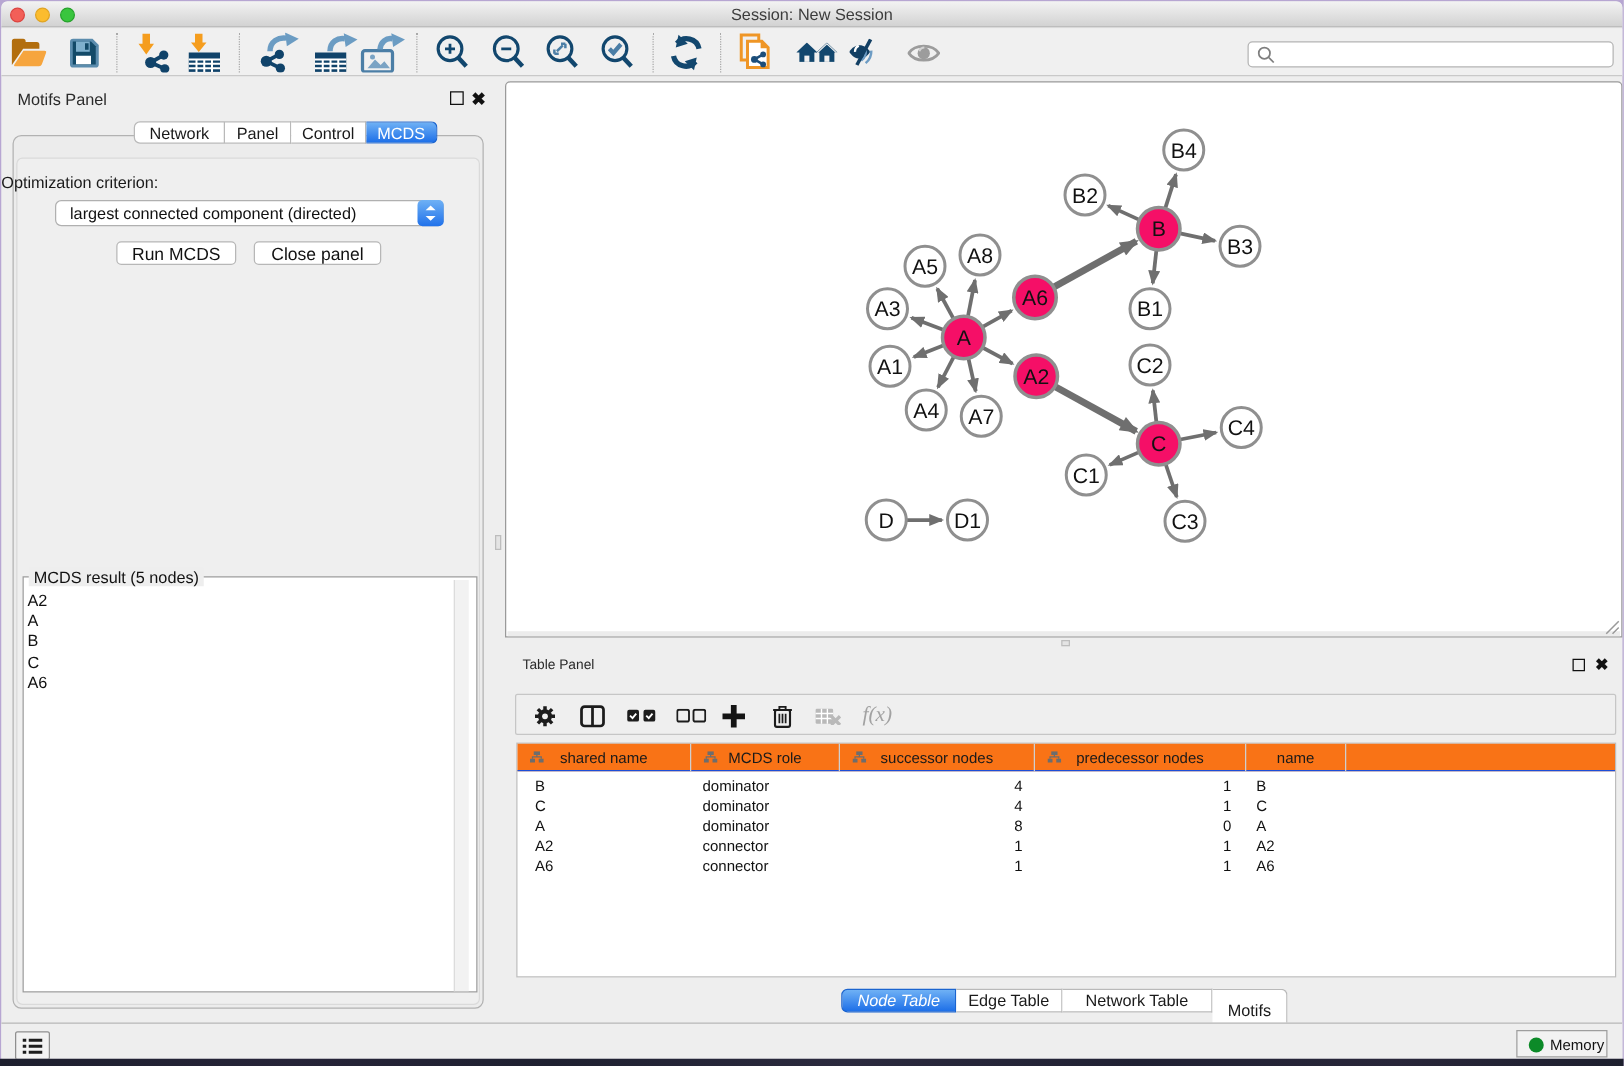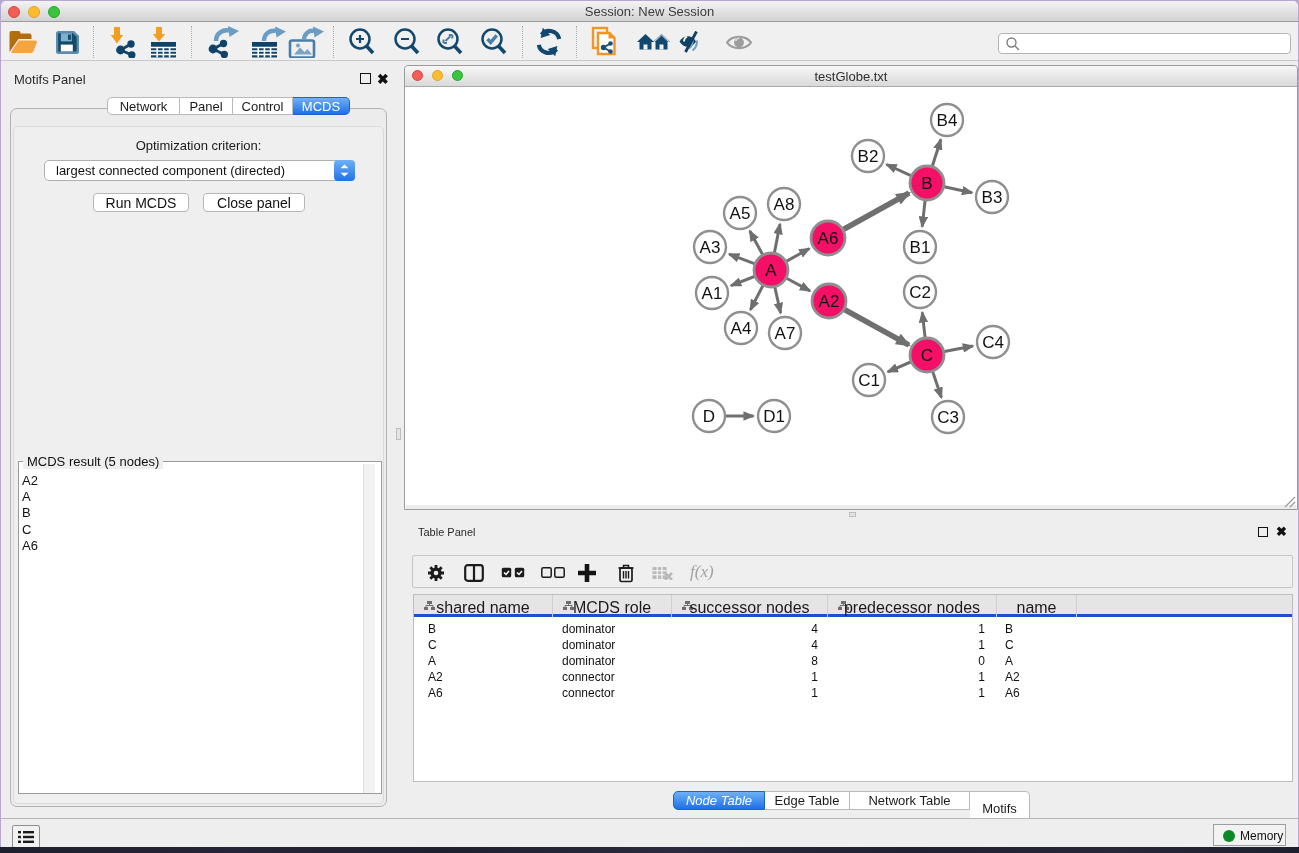--- a/index.html
+++ b/index.html
@@ -19,21 +19,21 @@
 
 
 #cp-title { position:absolute; left:13px; top:71px; font-size:13px; color:#2b2b2b; }
 #cp-panel { position:absolute; left:9px; top:107px; width:377px; height:699px; background:#ececec; border:1px solid #b2b2b2; border-radius:7px; }
 #cp-inner { position:absolute; left:2px; top:17px; width:371px; height:678px; background:#efefef; border:1px solid #dadada; border-radius:5px; }
 .tabs { position:absolute; display:flex; font-size:13px; }
 .tab { background:#ffffff; border:1px solid #b9b9b9; border-left:none; color:#1a1a1a; display:flex; align-items:center; justify-content:center; }
 .tab.first { border-left:1px solid #b9b9b9; border-radius:5px 0 0 5px; }
 .tab.last { border-radius:0 5px 5px 0; }
 .tab.sel { background:linear-gradient(#6FB1F5,#1D6FE8); border-color:#1b64cf; color:#fff; }
-#opt-label { position:absolute; left:0; top:137px; width:395px; text-align:center; font-size:13px; color:#1a1a1a; }
+#opt-label { position:absolute; left:0; top:137px; width:395px; font-size:13px; color:#1a1a1a; }
 #dropdown { position:absolute; left:43px; top:159px; width:311px; height:21px; background:#fff; border:1px solid #b0b0b0; border-radius:5px; font-size:13px; color:#111; line-height:19px; padding-left:11px; }
 #dd-btn { position:absolute; right:-1px; top:-1px; width:21px; height:21px; border-radius:4px; background:linear-gradient(#6FB1F5,#2071EA); }
 .btn { position:absolute; background:#ffffff; border:1px solid #b7b7b7; border-radius:4px; font-size:14px; color:#111; text-align:center; }
 #fieldset { position:absolute; left:17px; top:460px; width:364px; height:333px; background:#ffffff; border:1px solid #9b9b9b; }
 #fs-legend { position:absolute; left:22px; top:453px; font-size:13px; color:#111; background:#eeeeee; padding:0 4px; }
 #fs-list { position:absolute; left:21px; top:472px; font-size:13px; color:#111; line-height:16.2px; }
 #fs-scroll { position:absolute; right:6px; top:2px; width:12px; height:329px; background:#f2f2f2; border-left:1px solid #dcdcdc; }
 
 
 #statusbar { position:absolute; left:0; top:817px; width:100%; height:30px; background:#eeeeee; border-top:1px solid #b7b7b7; }
@@ -42,21 +42,21 @@
 
 
 #netwin { position:absolute; left:403px; top:64px; width:894px; height:445px; background:#ffffff; border:1px solid #9a9a9a; border-radius:4px 4px 0 0; }
 #net-titlebar { position:absolute; left:0; top:0; width:100%; height:21px; background:linear-gradient(#f7f7f7,#d9d9d9); border-bottom:1px solid #ababab; border-radius:4px 4px 0 0; }
 #net-title { position:absolute; width:100%; text-align:center; top:3px; font-size:13px; color:#2e2e2e; }
 
 
 #tp-title { position:absolute; left:417px; top:525px; font-size:11px; color:#2b2b2b; }
 #tp-toolbar { position:absolute; left:411px; top:554px; width:881px; height:33px; background:#efefef; border:1px solid #c6c6c6; border-radius:2px; }
 #tbl { position:absolute; left:412px; top:593px; width:880px; height:188px; background:#ffffff; border:1px solid #bdbdbd; }
-#tbl-head { position:absolute; left:0; top:0; width:878px; height:22px; background:#e5e5e5; border-bottom:3px solid #1d4ed8; font-size:16px; color:#1a1a1a; }
+#tbl-head { position:absolute; left:0; top:0; width:878px; height:22px; background:#f97316; border-bottom:1px solid #1d4ed8; font-size:12px; color:#1a1a1a; }
 .th { position:absolute; top:0; height:22px; border-right:1px solid #cfcfcf; }
 .th span { position:absolute; width:100%; text-align:center; top:4px; }
 .tcell { position:absolute; font-size:12px; color:#111; }
 .btabs { position:absolute; top:790px; display:flex; font-size:13px; }
 
 
 .bt { background:#fff; border:1px solid #b9b9b9; border-left:none; color:#1a1a1a; display:flex; align-items:center; justify-content:center; }
 .bt.first { border-left:1px solid #b9b9b9; border-radius:5px 0 0 5px;font-style:italic; }
 .bt.last { border-radius:0 5px 5px 0; }
 .bt.sel { background:linear-gradient(#6FB1F5,#1D6FE8); border-color:#1b64cf; color:#fff; }
@@ -252,26 +252,20 @@
   </div>
   <div class="btn" style="left:92px;top:192px;width:96px;height:19px;line-height:18px;">Run MCDS</div>
   <div class="btn" style="left:202px;top:192px;width:102px;height:19px;line-height:18px;">Close panel</div>
   <div id="fieldset">
       <div id="fs-scroll"></div>
     </div>
   <div id="fs-legend">MCDS result (5 nodes)</div>
   <div id="fs-list">A2<br>A<br>B<br>C<br>A6</div>
 
   <div id="netwin">
-    <div id="net-titlebar">
-      <div class="tl" style="left:7px;top:4px;width:11px;height:11px;background:#f25f58;border:1px solid #dc4440;"></div>
-      <div class="tl" style="left:27px;top:4px;width:11px;height:11px;background:#fbbc2e;border:1px solid #e0a422;"></div>
-      <div class="tl" style="left:47px;top:4px;width:11px;height:11px;background:#39c53e;border:1px solid #26a32c;"></div>
-      <div id="net-title">testGlobe.txt</div>
-    </div>
     <svg width="892" height="422" viewBox="405 87 892 422" style="position:absolute;left:0;top:21px;">
       <defs>
         <marker id="arrow3" viewBox="0 0 10 8" refX="8.5" refY="4" markerWidth="12" markerHeight="9.5" markerUnits="userSpaceOnUse" orient="auto">
             <path d="M0 0 L10 4 L0 8 z" fill="#6f6f6f"></path>
           </marker>
         <marker id="arrow5" viewBox="0 0 10 8" refX="8.5" refY="4" markerWidth="16" markerHeight="12" markerUnits="userSpaceOnUse" orient="auto">
             <path d="M0 0 L10 4 L0 8 z" fill="#6f6f6f"></path>
           </marker>
       </defs>
       <g stroke="#6f6f6f">

